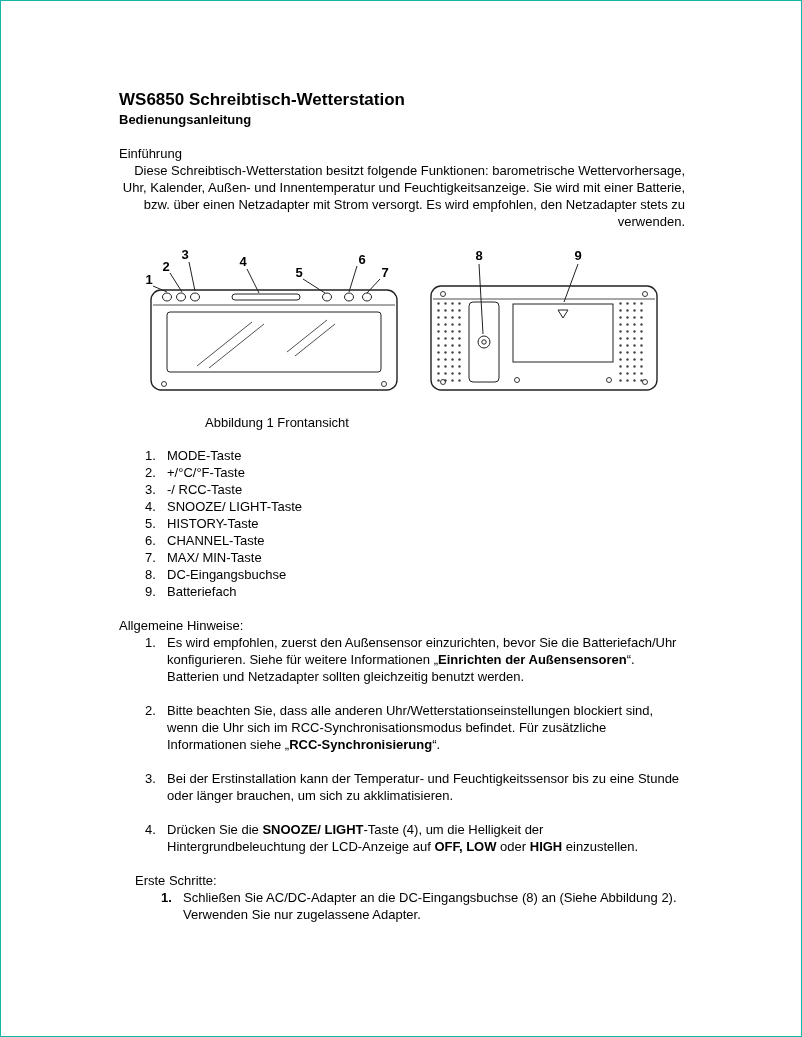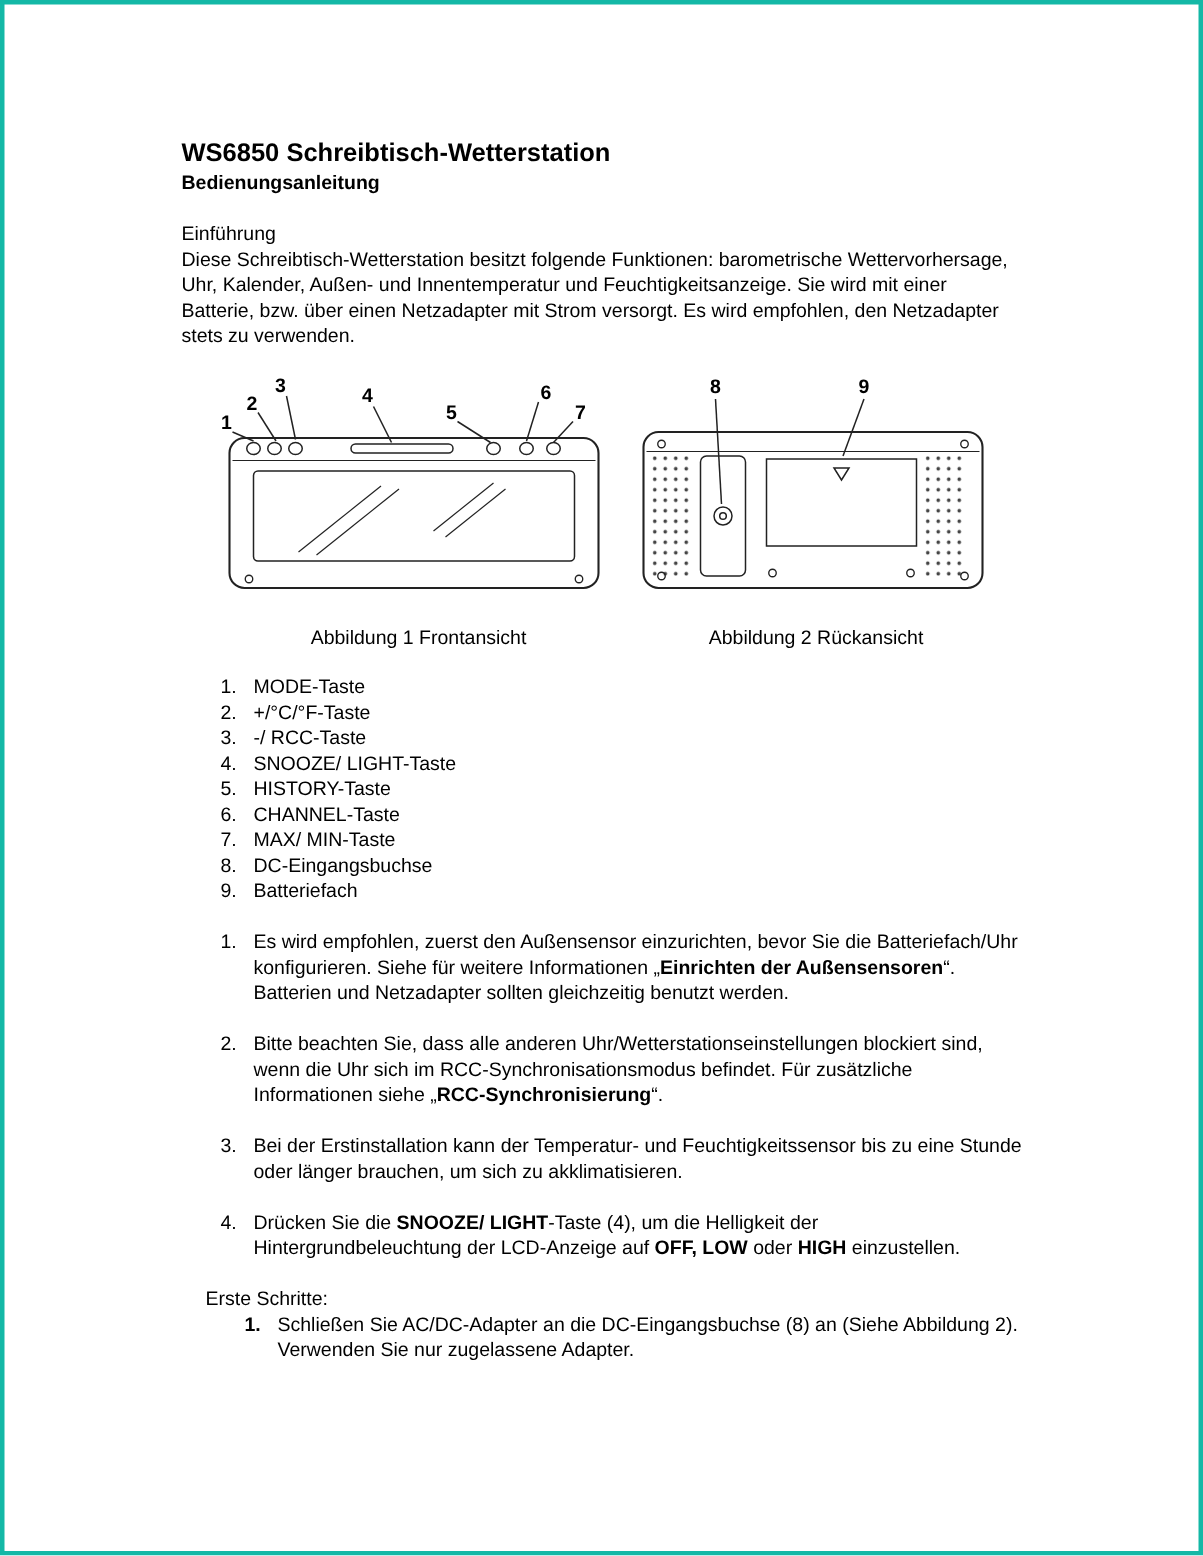--- a/index.html
+++ b/index.html
@@ -1,32 +1,32 @@
 <!DOCTYPE html>
 <html><head>
 <meta charset="utf-8">
 <style>
   html,body { margin:0; padding:0; background:#fff; }
   .page {
     position:relative;
     width:802px; height:1037px;
     box-sizing:border-box;
     background:#ffffff;
-    border:3px solid #14b8a6;
+    border:1px solid #14b8a6;
     font-family:"Liberation Sans", sans-serif;
     font-size:13px;
     line-height:17px;
     color:#000;
     overflow:hidden;
   }
   .content { padding:88px 116px 0 118px; }
   .doc-title { font-size:17px; line-height:22px; font-weight:bold; margin:0; }
   .subtitle { margin:0 0 17px 0;font-weight:bold; }
   .bold-head { font-weight:normal; }
-  .intro-par { margin:0; }
+  .intro-par { margin:0;text-align:right; }
   .figures {
     display:flex;
     justify-content:space-between;
     align-items:flex-start;
     margin-top:14px;
     padding:0 14px 0 18px;
   }
   .figure { text-align:center; }
   .figure svg { display:block; }
   .caption { margin-top:12px; font-size:13px; }
@@ -132,21 +132,20 @@
             <circle cx="96" cy="136" r="2.5"></circle>
             <circle cx="188" cy="136" r="2.5"></circle>
           </g>
           <g class="drawline" stroke-width="1">
             <line x1="58" y1="20" x2="62" y2="90"></line>
             <line x1="157" y1="20" x2="143" y2="58"></line>
           </g>
           <text class="callout-text" x="58" y="16" text-anchor="middle">8</text>
           <text class="callout-text" x="157" y="16" text-anchor="middle">9</text>
         </svg>
-        <div class="caption">Abbildung 2 Rückansicht</div>
       </div>
 
     </div>
 
     <div class="parts">
       <div class="part-row">
           <span class="part-num">1.</span>
           <span>MODE-Taste</span>
         </div>
       <div class="part-row">
@@ -177,20 +176,21 @@
           <span class="part-num">8.</span>
           <span>DC-Eingangsbuchse</span>
         </div>
       <div class="part-row">
           <span class="part-num">9.</span>
           <span>Batteriefach</span>
         </div>
     </div>
 
     <div class="notes">
+      <div class="bold-head">Allgemeine Hinweise:</div>
       <div class="note">
         <span class="note-num">1.</span>
         <div class="note-text"><span>Es wird empfohlen, zuerst den Außensensor einzurichten, bevor Sie die Batteriefach/Uhr konfigurieren. Siehe für weitere Informationen „</span><b>Einrichten der Außensensoren</b><span>“. Batterien und Netzadapter sollten gleichzeitig benutzt werden.</span></div>
       </div>
       <div class="note">
         <span class="note-num">2.</span>
         <div class="note-text"><span>Bitte beachten Sie, dass alle anderen Uhr/Wetterstationseinstellungen blockiert sind, wenn die Uhr sich im RCC-Synchronisationsmodus befindet. Für zusätzliche Informationen siehe „</span><b>RCC-Synchronisierung</b><span>“.</span></div>
       </div>
       <div class="note">
         <span class="note-num">3.</span>

